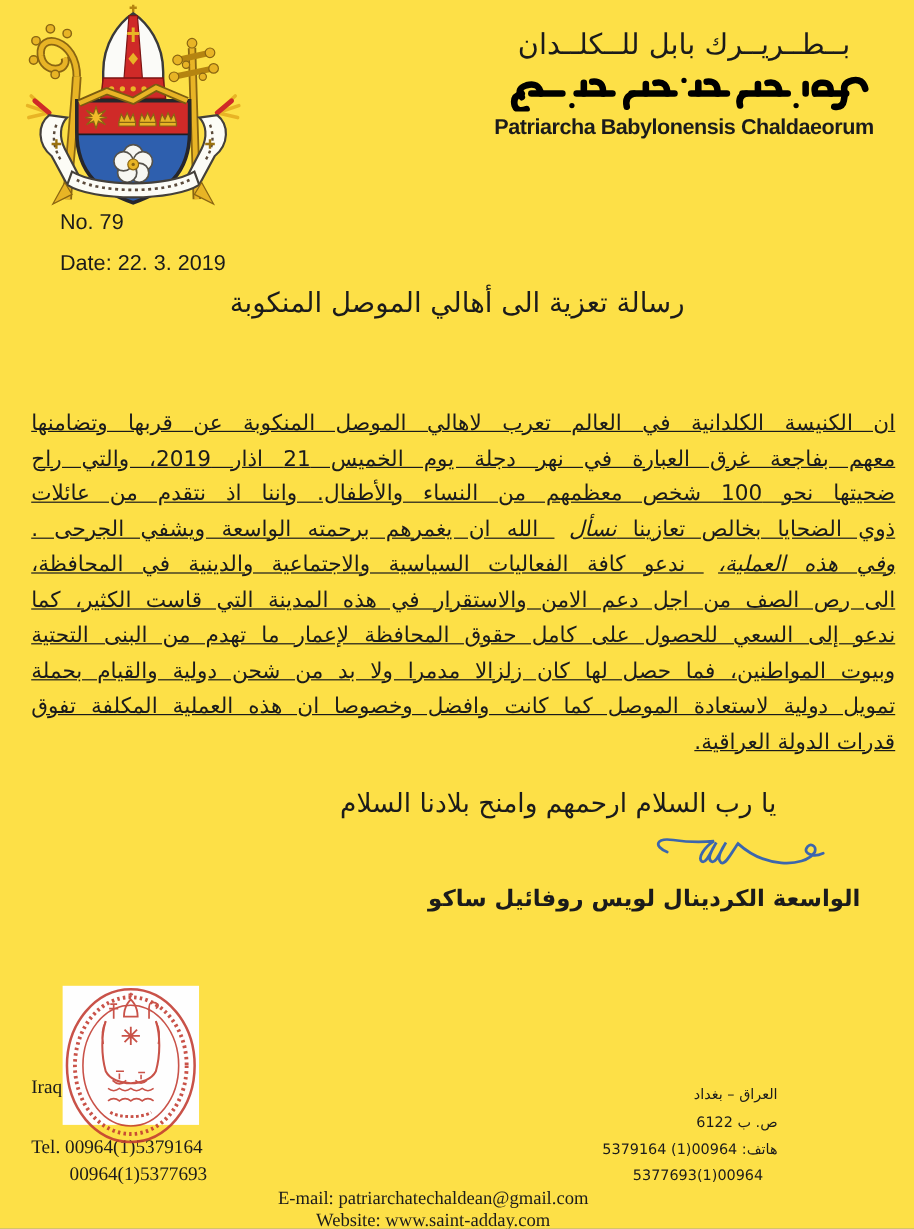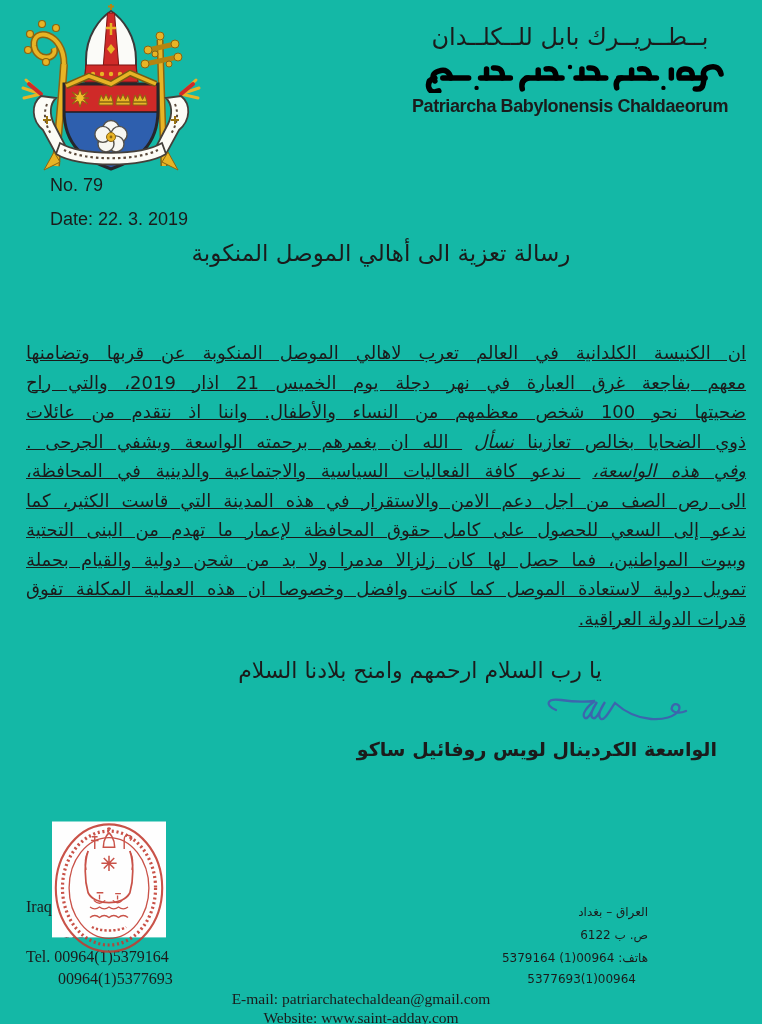--- a/index.html
+++ b/index.html
@@ -1,16 +1,16 @@
 <!DOCTYPE html>
 <html lang="ar"><head>
 <meta charset="utf-8">
 <style>
   html,body{margin:0;padding:0;background:#9a9a9a;}
-  .page{position:relative;width:762px;height:1024px;margin:0 auto;background:#14b8a6;
+  .page{position:relative;width:762px;height:1024px;margin:0 auto;background:#fde047;
         overflow:hidden;color:#1b1b1b;font-family:"DejaVu Sans",sans-serif;}
 
   
   .crest{position:absolute;left:16px;top:2px;}
   .header-block{position:absolute;left:400px;top:22px;width:340px;text-align:center;}
   .h-ar{font-size:24px;line-height:30px;white-space:nowrap;}
   .h-syr{display:block;margin:7px auto 3px;}
   .h-la{font-family:"Liberation Sans",sans-serif;font-weight:bold;font-size:18px;
         letter-spacing:-0.4px;white-space:nowrap;}
 
@@ -18,21 +18,21 @@
   #refno{top:175px;} #refdate{top:209px;}
 
   .title{position:absolute;left:0;top:240px;width:100%;box-sizing:border-box;
          text-align:center;font-size:23px;direction:rtl;}
 
   .letter-body{position:absolute;left:26px;top:338px;width:720px;direction:rtl;font-size:18px;text-decoration:underline;}
   .letter-body p{margin:0;line-height:29.5px;text-align:justify;text-align-last:justify;}
   .letter-body p.last{text-align-last:right;}
   .it{font-style:italic;margin-left:12px;}
 
-  .closing{position:absolute;left:193px;top:658px;width:454px;text-align:center;
+  .closing{position:absolute;left:193px;top:658px;width:454px;
            font-size:22px;direction:rtl;}
 
   .sig{position:absolute;left:540px;top:690px;}
   .signatory{position:absolute;right:45px;top:738px;font-size:19px;font-weight:bold;direction:rtl;}
 
   .seal{position:absolute;left:52px;top:820px;z-index:3;}
   .fl{position:absolute;z-index:1;font-family:"Liberation Serif",serif;font-size:16px;white-space:nowrap;}
   #fl1{left:26px;top:898px;} #fl2{left:34px;top:924px;margin-left:30px;}
   #fl3{left:26px;top:948px;} #fl4{left:58px;top:970px;}
 
@@ -196,21 +196,21 @@
   <div id="refno" class="ref">No. 79</div>
   <div id="refdate" class="ref">Date: 22. 3. 2019</div>
 
   <div class="title">رسالة تعزية الى أهالي الموصل المنكوبة</div>
 
   <div class="letter-body">
     <p>ان الكنيسة الكلدانية في العالم  تعرب  لاهالي الموصل  المنكوبة  عن قربها وتضامنها</p>
     <p>معهم  بفاجعة غرق العبارة في نهر دجلة يوم الخميس 21 اذار 2019،  والتي راح</p>
     <p>ضحيتها نحو 100  شخص معظمهم من النساء والأطفال.  واننا  اذ نتقدم من  عائلات</p>
     <p><span>ذوي الضحايا بخالص تعازينا </span><span class="it">نسأل</span><span> الله ان يغمرهم  برحمته الواسعة ويشفي الجرحى .</span></p>
-    <p><span class="it">وفي هذه الواسعة،</span><span>  ندعو كافة  الفعاليات السياسية والاجتماعية والدينية في المحافظة،</span></p>
+    <p><span class="it">وفي هذه العملية،</span><span>  ندعو كافة  الفعاليات السياسية والاجتماعية والدينية في المحافظة،</span></p>
     <p>الى رص الصف من اجل دعم الامن والاستقرار في هذه المدينة التي قاست الكثير، كما</p>
     <p>ندعو إلى السعي للحصول على  كامل حقوق المحافظة لإعمار  ما تهدم من البنى التحتية</p>
     <p>وبيوت المواطنين، فما حصل لها كان زلزالا مدمرا ولا بد من شحن دولية والقيام بحملة</p>
     <p>تمويل دولية لاستعادة الموصل كما كانت وافضل وخصوصا ان هذه العملية المكلفة تفوق</p>
     <p class="last">قدرات الدولة العراقية.</p>
   </div>
 
   <div class="closing">يا رب السلام ارحمهم وامنح بلادنا السلام</div>
 
   <svg class="sig" viewBox="0 0 170 42" width="170" height="42" role="img" aria-label="handwritten signature in blue ink">

